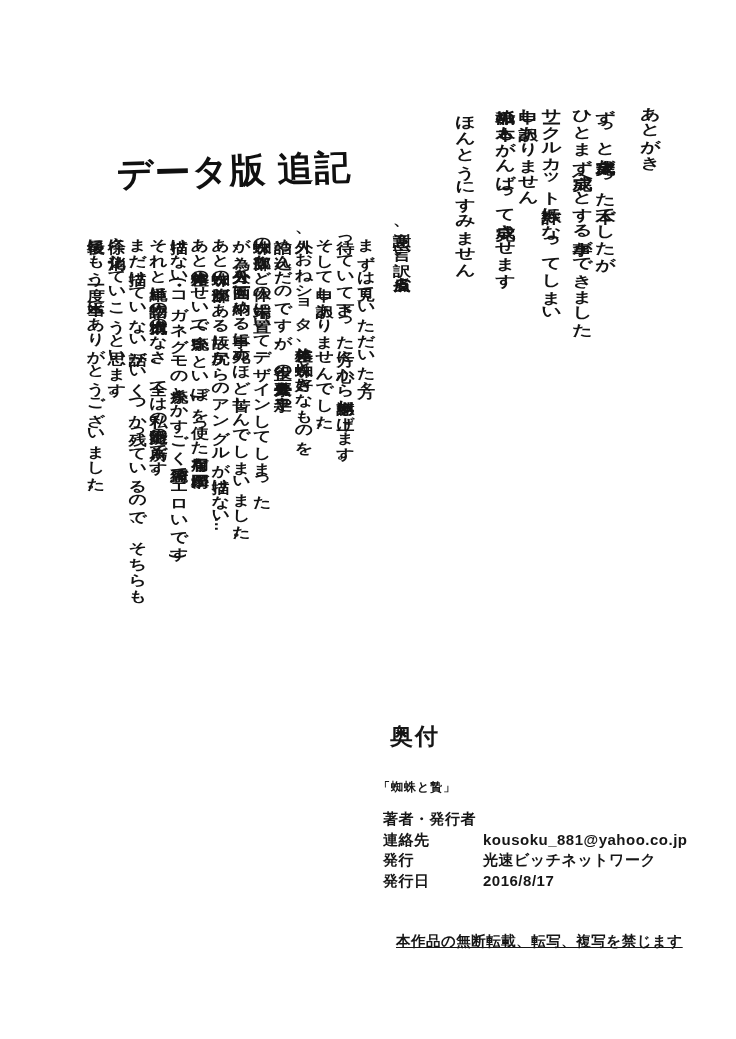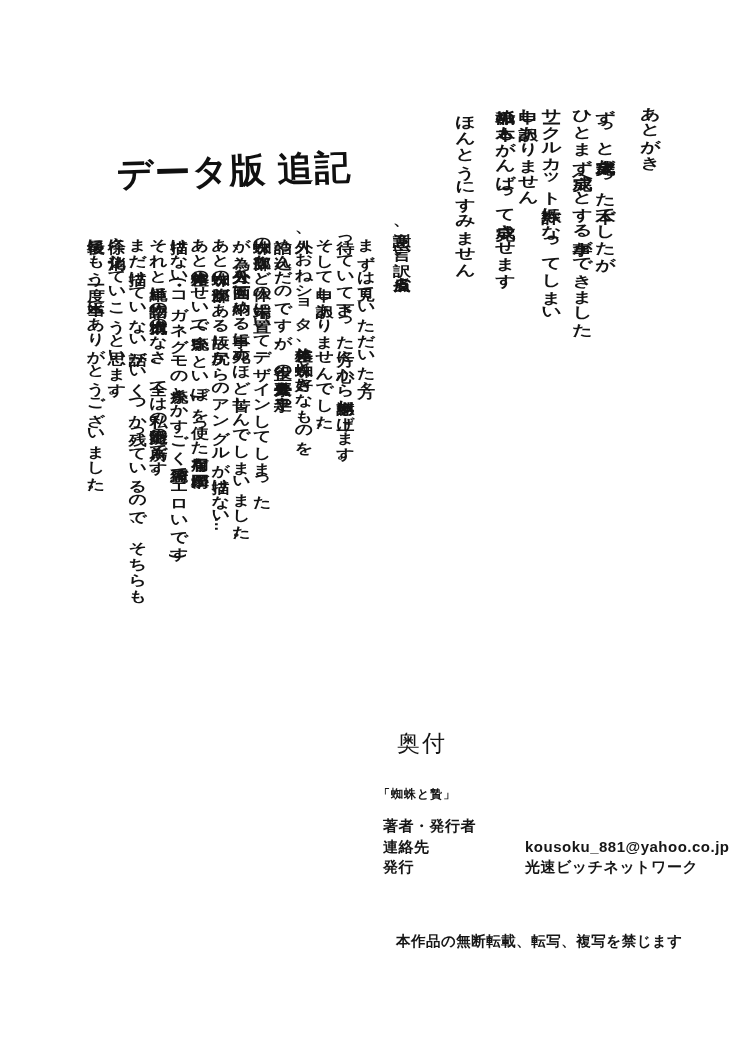--- a/index.html
+++ b/index.html
@@ -72,60 +72,60 @@
   }
 
   
   #colophon {
     position: absolute;
     left: 383px;
     top: 714px;
     width: 330px;
   }
   #colophon .heading {
-    margin: 14px;
+    margin: 7px;
     font-size: 23px;
-    font-weight: 400;
+    font-weight: 700;
     letter-spacing: 2px;
   }
   #colophon .book-title {
     margin: 27px 0 0 -5px;
     font-size: 12px;
     font-weight: 700;
     letter-spacing: 1px;
   }
   #colophon .rows {
     margin-top: 14px;
   }
   #colophon .row {
     display: flex;
     align-items: flex-start;
     height: 20.5px;
     font-size: 15px;
     font-weight: 700;
-    gap: 42px;
   }
   #colophon .row .label {
     flex: 0 0 100px;
     letter-spacing: 0.5px;
   }
   #colophon .row .value {
     flex: 1 1 auto;
     letter-spacing: 0.5px;
   }
 
   #notice {
     position: absolute;
     left: 396px;
     top: 932px;
     margin: 0;
     font-size: 14.5px;
     font-weight: 700;
     letter-spacing: 0.5px;
     white-space: nowrap;
+    text-decoration: underline;
   }
 </style>
 </head>
 <body>
 
 <div class="page">
 
   <section class="v-block" id="afterword">
     <p class="v-title">あとがき</p>
     <p class="v-line drop-sm">ずっと未完成だった本でしたが</p>
@@ -164,18 +164,22 @@
         <span class="label">著者・発行者</span>
       </div>
       <div class="row">
         <span class="label">連絡先</span>
         <span class="value">kousoku_881@yahoo.co.jp</span>
       </div>
       <div class="row">
         <span class="label">発行</span>
         <span class="value">光速ビッチネットワーク</span>
       </div>
+      <div class="row">
+        <span class="label">発行日</span>
+        <span class="value">2016/8/17</span>
+      </div>
     </div>
   </section>
 
   <p id="notice">本作品の無断転載、転写、複写を禁じます</p>
 
 </div>
 
 </body></html>

